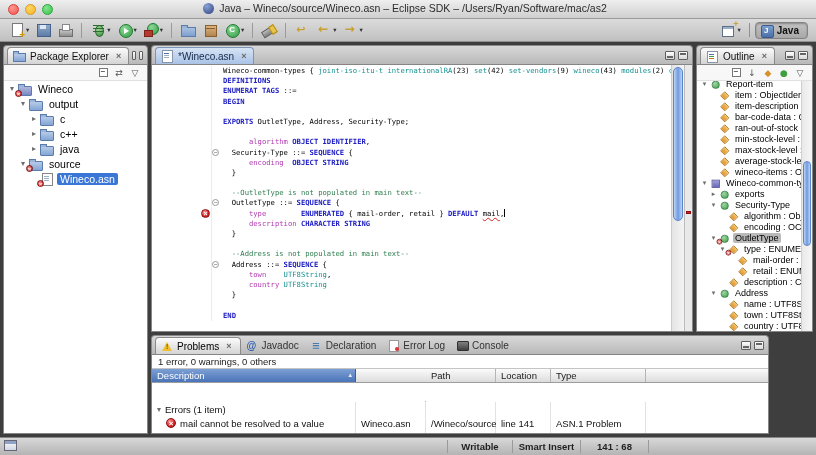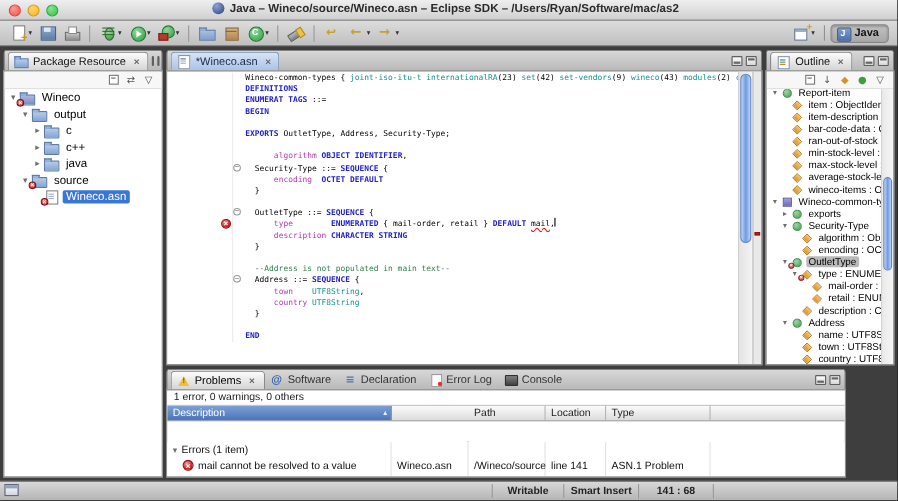--- a/index.html
+++ b/index.html
@@ -5,21 +5,21 @@
   html,body{margin:0;padding:0;background:#222;}
   *{box-sizing:border-box;}
   #window{position:relative;width:816px;height:455px;background:#3e3e3e;font-family:"Liberation Sans",sans-serif;overflow:hidden;}
 
   
   #titlebar{position:absolute;top:0;left:0;right:0;height:19px;background:linear-gradient(#efefef,#cfcfcf);border-bottom:1px solid #9a9a9a;}
   .tl{position:absolute;top:4px;width:11px;height:11px;border-radius:50%;}
   .tl.close{left:8px;background:radial-gradient(circle at 35% 30%,#ff9a94,#f5504a);border:1px solid #d8403a;}
   .tl.min{left:25px;background:radial-gradient(circle at 35% 30%,#ffd667,#f8b31f);border:1px solid #d89a1e;}
   .tl.zoom{left:42px;background:radial-gradient(circle at 35% 30%,#86e391,#35c448;);background:radial-gradient(circle at 35% 30%,#86e391,#35c448);border:1px solid #2aa73c;}
-  .title-center{position:absolute;left:70px;right:76px;top:2px;text-align:center;font-size:10.5px;font-weight:bold;color:#2b2b2b;white-space:nowrap;overflow:hidden;}
+  .title-center{position:absolute;left:70px;right:76px;top:2px;text-align:center;font-size:10.5px;font-weight:normal;color:#2b2b2b;white-space:nowrap;overflow:hidden;}
   .ic-window{display:inline-block;width:11px;height:11px;border-radius:50%;background:radial-gradient(circle at 35% 30%,#8ba3d8,#2c3f7a);vertical-align:-2px;margin-right:5px;}
 
   
   #toolbar{position:absolute;top:19px;left:0;right:0;height:23px;background:linear-gradient(#dcdcdc,#c0c0c0);border-bottom:1px solid #8f8f8f;display:flex;align-items:center;padding:0 8px 0 6px;}
   #toolbar-buttons{display:flex;align-items:center;flex:1;}
   .tbtn{display:inline-flex;align-items:center;height:20px;padding:0 2px;margin:0 1px;border-radius:3px;}
   .tsep{width:1px;height:15px;background:#9a9a9a;margin:0 5px;}
   .dd{font-size:6.5px;color:#333;margin-left:1px;}
   .ticon{width:16px;height:16px;display:inline-block;position:relative;}
   .ic-new-wizard::before{content:'';position:absolute;left:3px;top:1px;width:9px;height:12px;background:#fff;border:1px solid #7a7a7a;}
@@ -254,21 +254,21 @@
         <span class="ic-java-perspective"></span>
         <span>Java</span>
       </span>
     </div>
   </div>
 
   <div id="pkg-panel" class="panel">
     <div class="pstrip">
       <div class="vtab">
         <span class="vic vic-pkg"></span>
-        <span class="vlabel">Package Resource</span>
+        <span class="vlabel">Package Explorer</span>
         <span class="tclose">×</span>
       </div>
       <span class="spacer"></span>
       <span class="hbtn min"></span>
       <span class="hbtn max"></span>
     </div>
     <div class="pbody">
       <div class="vtoolbar">
         <span class="vtb">
             <span class="ic-collapseall"></span>
@@ -382,31 +382,36 @@
           <div class="eline">
             <span class="ann"></span>
             <span class="fold">
               <span class="foldm">−</span>
             </span>
             <span class="code"><span class="tk-p">  Security-Type ::= </span><span class="tk-k">SEQUENCE</span><span class="tk-p"> {</span></span>
           </div>
           <div class="eline">
             <span class="ann"></span>
             <span class="fold"></span>
-            <span class="code"><span class="tk-p">      </span><span class="tk-f">encoding</span><span class="tk-p">  </span><span class="tk-k">OCTET DEFAULT</span></span>
+            <span class="code"><span class="tk-p">      </span><span class="tk-f">encoding</span><span class="tk-p">  </span><span class="tk-k">OBJECT STRING</span></span>
           </div>
           <div class="eline">
             <span class="ann"></span>
             <span class="fold"></span>
             <span class="code"><span class="tk-p">  }</span></span>
           </div>
           <div class="eline">
             <span class="ann"></span>
             <span class="fold"></span>
             <span class="code"></span>
+          </div>
+          <div class="eline">
+            <span class="ann"></span>
+            <span class="fold"></span>
+            <span class="code"><span class="tk-c">  --OutletType is not populated in main text--</span></span>
           </div>
           <div class="eline">
             <span class="ann"></span>
             <span class="fold">
               <span class="foldm">−</span>
             </span>
             <span class="code"><span class="tk-p">  OutletType ::= </span><span class="tk-k">SEQUENCE</span><span class="tk-p"> {</span></span>
           </div>
           <div class="eline">
             <span class="ann">
@@ -636,21 +641,21 @@
   <div id="problems-panel" class="panel">
     <div class="pstrip" id="bottom-tabs">
       <span id="bottom-tabs-inner" style="display:flex;align-items:flex-end">
           <div class="btab active">
             <span class="pic pic-problems"></span>
             <span class="vlabel">Problems</span>
             <span class="tclose">×</span>
           </div>
           <div class="btab">
             <span class="pic pic-javadoc"></span>
-            <span class="vlabel">Software</span>
+            <span class="vlabel">Javadoc</span>
           </div>
           <div class="btab">
             <span class="pic pic-declaration"></span>
             <span class="vlabel">Declaration</span>
           </div>
           <div class="btab">
             <span class="pic pic-error-log"></span>
             <span class="vlabel">Error Log</span>
           </div>
           <div class="btab">

